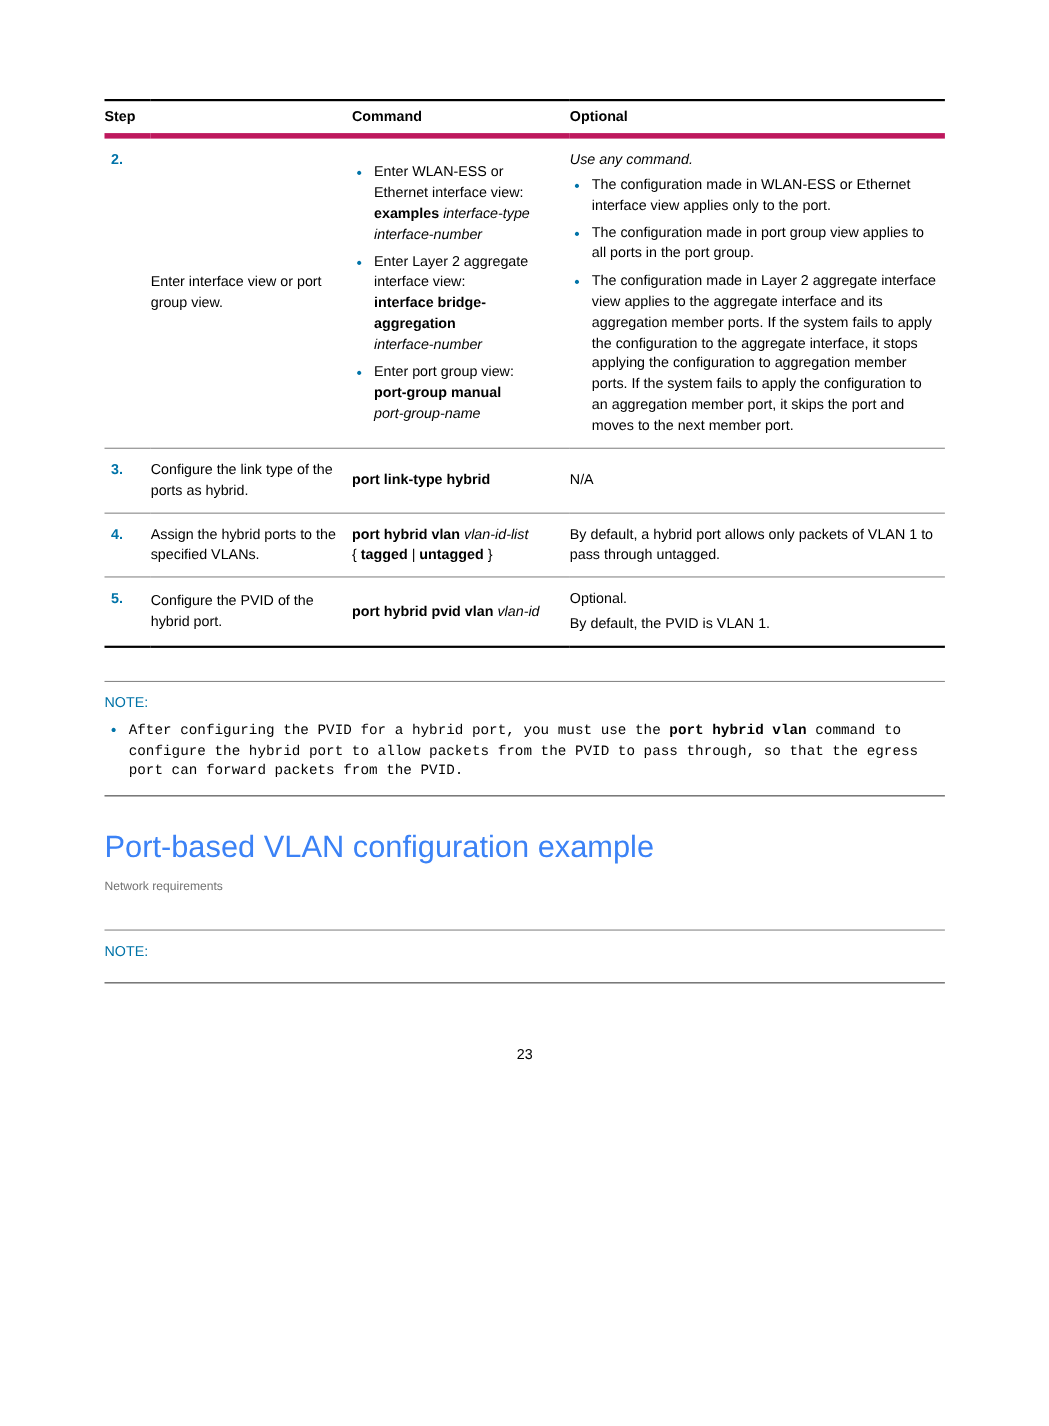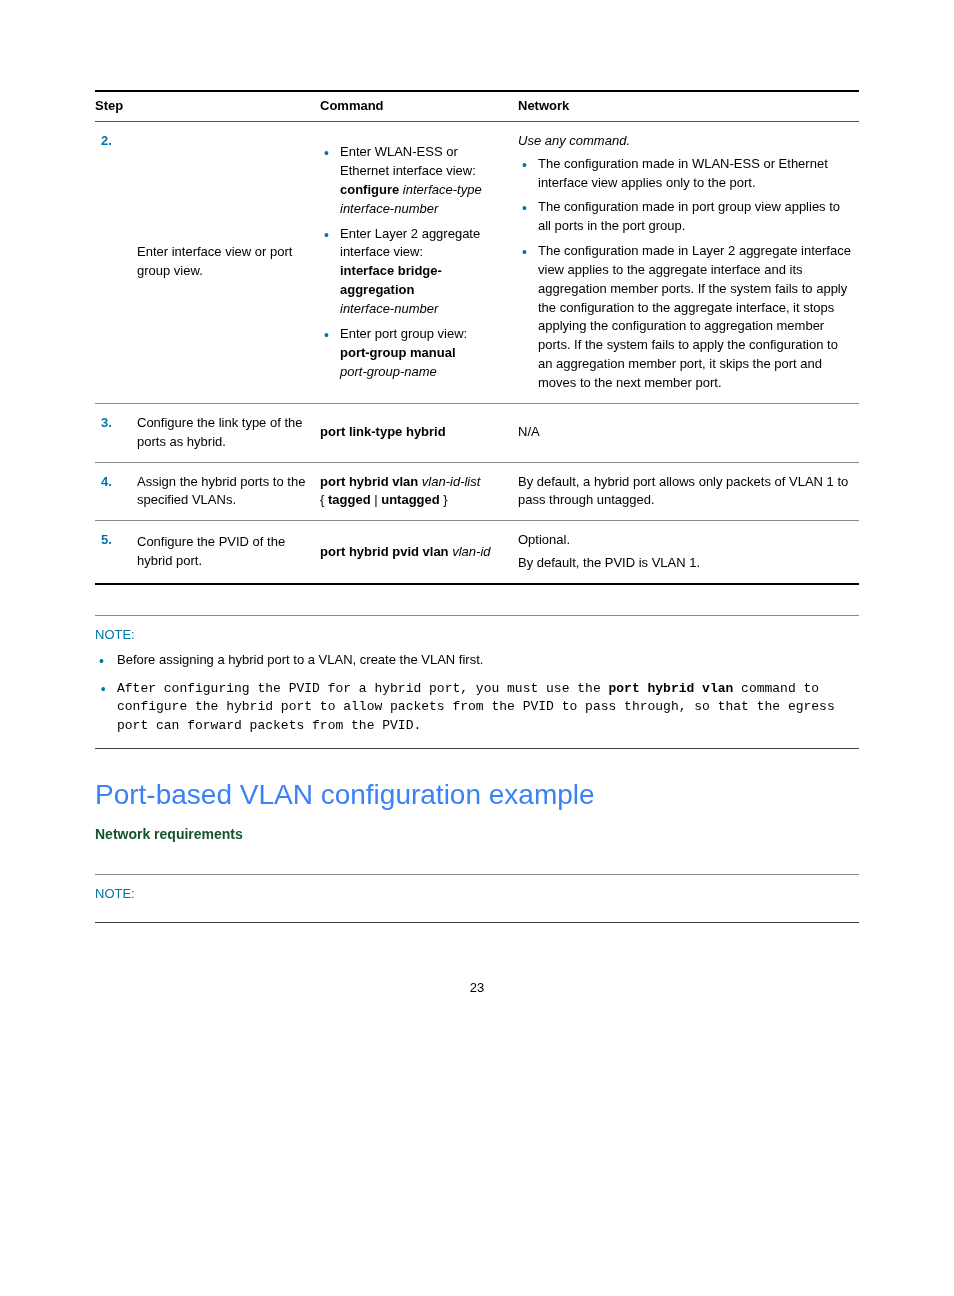--- a/index.html
+++ b/index.html
@@ -13,21 +13,21 @@
     box-sizing: border-box;
     line-height: 1.45;
   }
   table {
     width: 100%;
     border-collapse: collapse;
     margin-bottom: 30px;
   }
   thead tr {
     border-top: 2px solid #000;
-    border-bottom: 1px solid #be185d;
+    border-bottom: 5px solid #be185d;
   }
   thead th {
     text-align: left;
     font-weight: bold;
     padding: 5px 8px 5px 0;
     font-size: 13px;
   }
   tbody tr {
     border-bottom: 1px solid #888;
   }
@@ -95,56 +95,56 @@
     top: 0;
     font-size: 14px;
   }
   h1.section-title {
     font-weight: normal;
     color: #3b82f6;
     font-size: 28px;
     margin: 20px 0 8px 0;
   }
   h2.sub-title {
-    font-weight: bold;
-    color: #14532d;
-    font-size: 14px;
+    font-weight: normal;
+    color: #737373;
+    font-size: 11px;
     margin: 0 0 30px 0;
   }
   .link { color: #0073a8; }
   .page-num {
     text-align: center;
     margin-top: 56px;
     font-size: 13px;
   }
   .remarks-pre { margin-bottom:4px;font-style:italic; }
   .r5 p { margin:0 0 4px 0;}
   .r5 p:last-child{margin-bottom:0;}
 </style>
 </head>
 <body>
 
 <table>
   <thead>
     <tr>
       <th colspan="2">Step</th>
       <th>Command</th>
-      <th>Network</th>
+      <th>Optional</th>
     </tr>
   </thead>
   <tbody>
 
     <tr>
       <td class="stepnum">2.</td>
       <td class="stepdesc">Enter interface view or port group view.</td>
       <td class="command">
         <ul class="cmd-list">
           <li>
             <span>Enter WLAN-ESS or Ethernet interface view:</span><br>
-            <span class="bold">configure</span>
+            <span class="bold">examples</span>
             <span class="italic">interface-type interface-number</span>
           </li>
           <li>
             <span>Enter Layer 2 aggregate interface view:</span><br>
             <span class="bold">interface bridge-aggregation</span><br>
             <span class="italic">interface-number</span>
           </li>
           <li>
             <span>Enter port group view:</span><br>
             <span class="bold">port-group manual</span><br>
@@ -191,21 +191,20 @@
         <p>Optional.</p>
         <p>By default, the PVID is VLAN 1.</p>
       </td>
     </tr>
   </tbody>
 </table>
 
 <div class="note-block">
   <div class="note-label">NOTE:</div>
   <ul class="note-list">
-    <li>Before assigning a hybrid port to a VLAN, create the VLAN first.</li>
     <li>
       <span>After configuring the PVID for a hybrid port, you must use the </span><span class="bold">port hybrid vlan</span><span> command to configure the hybrid port to allow packets from the PVID to pass through, so that the egress port can forward packets from the PVID.</span>
     </li>
   </ul>
 </div>
 
 <h1 class="section-title">Port-based VLAN configuration example</h1>
 <h2 class="sub-title">Network requirements</h2>
 
 <div class="note-block">

